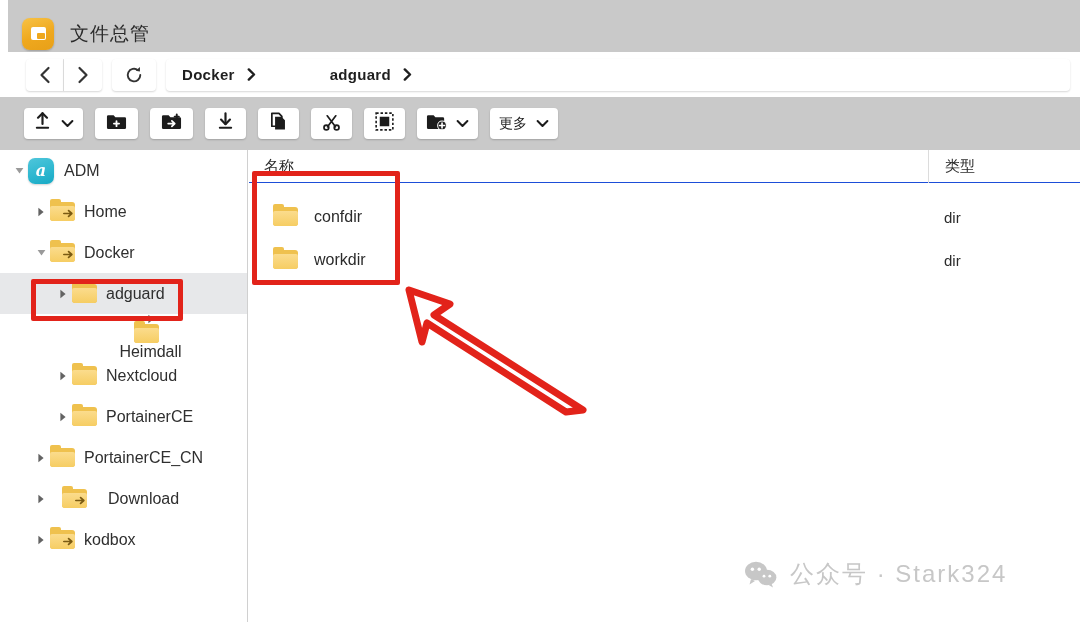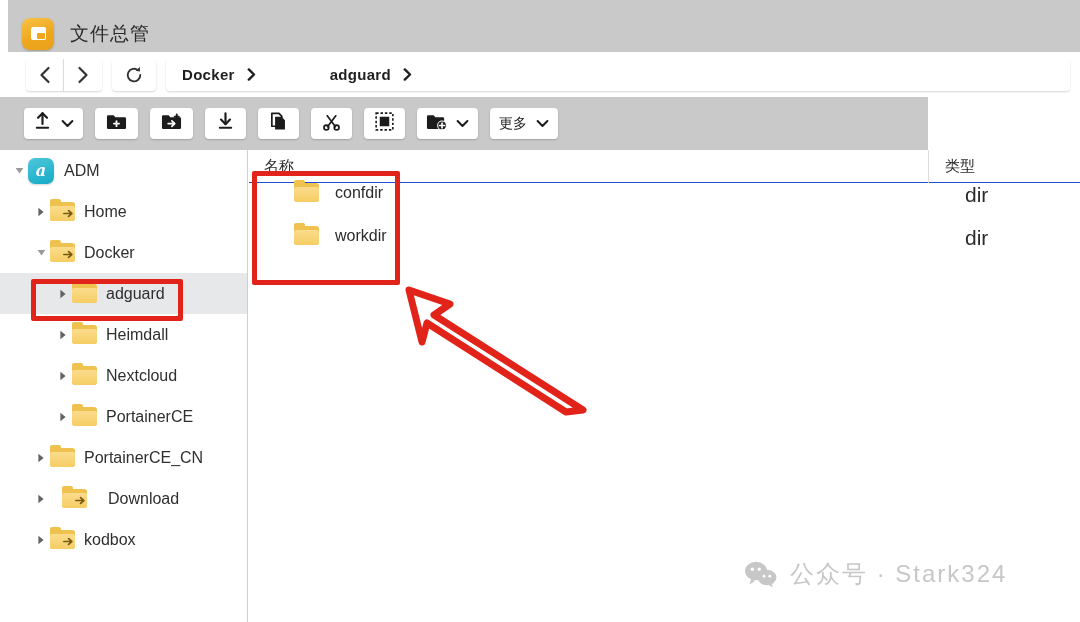--- a/index.html
+++ b/index.html
@@ -59,21 +59,21 @@
     display: flex; align-items: center; padding-left: 16px;
   }
   .crumb {
     font-size: 15px; font-weight: bold; color: #1f1f1f; letter-spacing: .3px;
   }
   .crumb-sep { margin: 0 16px 0 12px; color: #1f1f1f; display: flex; align-items: center; }
   .crumb-gap { width: 58px; }
 
   
   .toolbar {
-    position: absolute; left: 0; top: 97px; width: 928px; height: 53px;
+    position: absolute; left: 0; top: 97px; width: 1080px; height: 53px;
     background: #c9c9c9; display: flex; align-items: center; padding-left: 24px; text-align: right;
   }
   .tbtn {
     height: 31px; background: #fff; border-radius: 4px; margin-right: 12px;
     display: flex; align-items: center; justify-content: center;
     box-shadow: 0 1px 2px rgba(0,0,0,.2); color: #1c1c1c;
     padding: 0 11px; flex: none;
   }
   .tbtn.wide { padding: 0 9px; }
   .tbtn .cv { margin-left: 9px; display: flex; align-items: center; }
@@ -124,27 +124,27 @@
   }
   .colhead {
     height: 33px; display: flex; align-items: center;
     border-bottom: 1px solid #1d4ed8; position: relative;
   }
   .ch-name { width: 679px; padding-left: 15px; font-size: 15px; color: #2b2b2b; }
   .ch-type {
     flex: 1; padding-left: 16px; font-size: 15px; color: #2b2b2b;
     border-left: 1px solid #dcdcdc; height: 33px; display: flex; align-items: center;
   }
-  .frow { height: 43px; display: flex; align-items: flex-start; margin-left: 21px; }
+  .frow { height: 43px; display: flex; align-items: flex-end; }
   .fr-name {
     width: 679px; padding-left: 24px; display: flex; align-items: center;
     font-size: 16px; color: #2b2b2b;
   }
   .fr-name .folder { margin-right: 16px; }
-  .fr-type { flex: 1; padding-left: 16px; font-size: 21px; color: #2b2b2b; }
+  .fr-type { flex: 1; padding-left: 16px; font-size: 15px; color: #2b2b2b; }
 
   
   .anno {
     position: absolute; border: 5px solid #e2231a; border-radius: 2px;
     pointer-events: none;
   }
   #anno-sidebar { left: 31px; top: 279px; width: 152px; height: 42px; }
   #anno-files   { left: 252px; top: 171px; width: 148px; height: 114px; }
   #arrow-anno   { position: absolute; left: 398px; top: 282px; pointer-events: none; }
 
@@ -363,21 +363,21 @@
               <path d="M1.4 0.8 L6.6 5 L1.4 9.2 Z" fill="#636363"></path>
             </svg>
           </span>
           <span class="folder">
             <span class="tab"></span>
             <span class="back"></span>
             <span class="front"></span>
           </span>
           <span>adguard</span>
         </div>
-        <div class="srow" style="padding-left: 54px;">
+        <div class="srow" style="padding-left: 54px; flex-direction: column;">
           <span class="twisty">
             <svg width="8" height="10" viewBox="0 0 8 10">
               <path d="M1.4 0.8 L6.6 5 L1.4 9.2 Z" fill="#636363"></path>
             </svg>
           </span>
           <span class="folder">
             <span class="tab"></span>
             <span class="back"></span>
             <span class="front"></span>
           </span>

